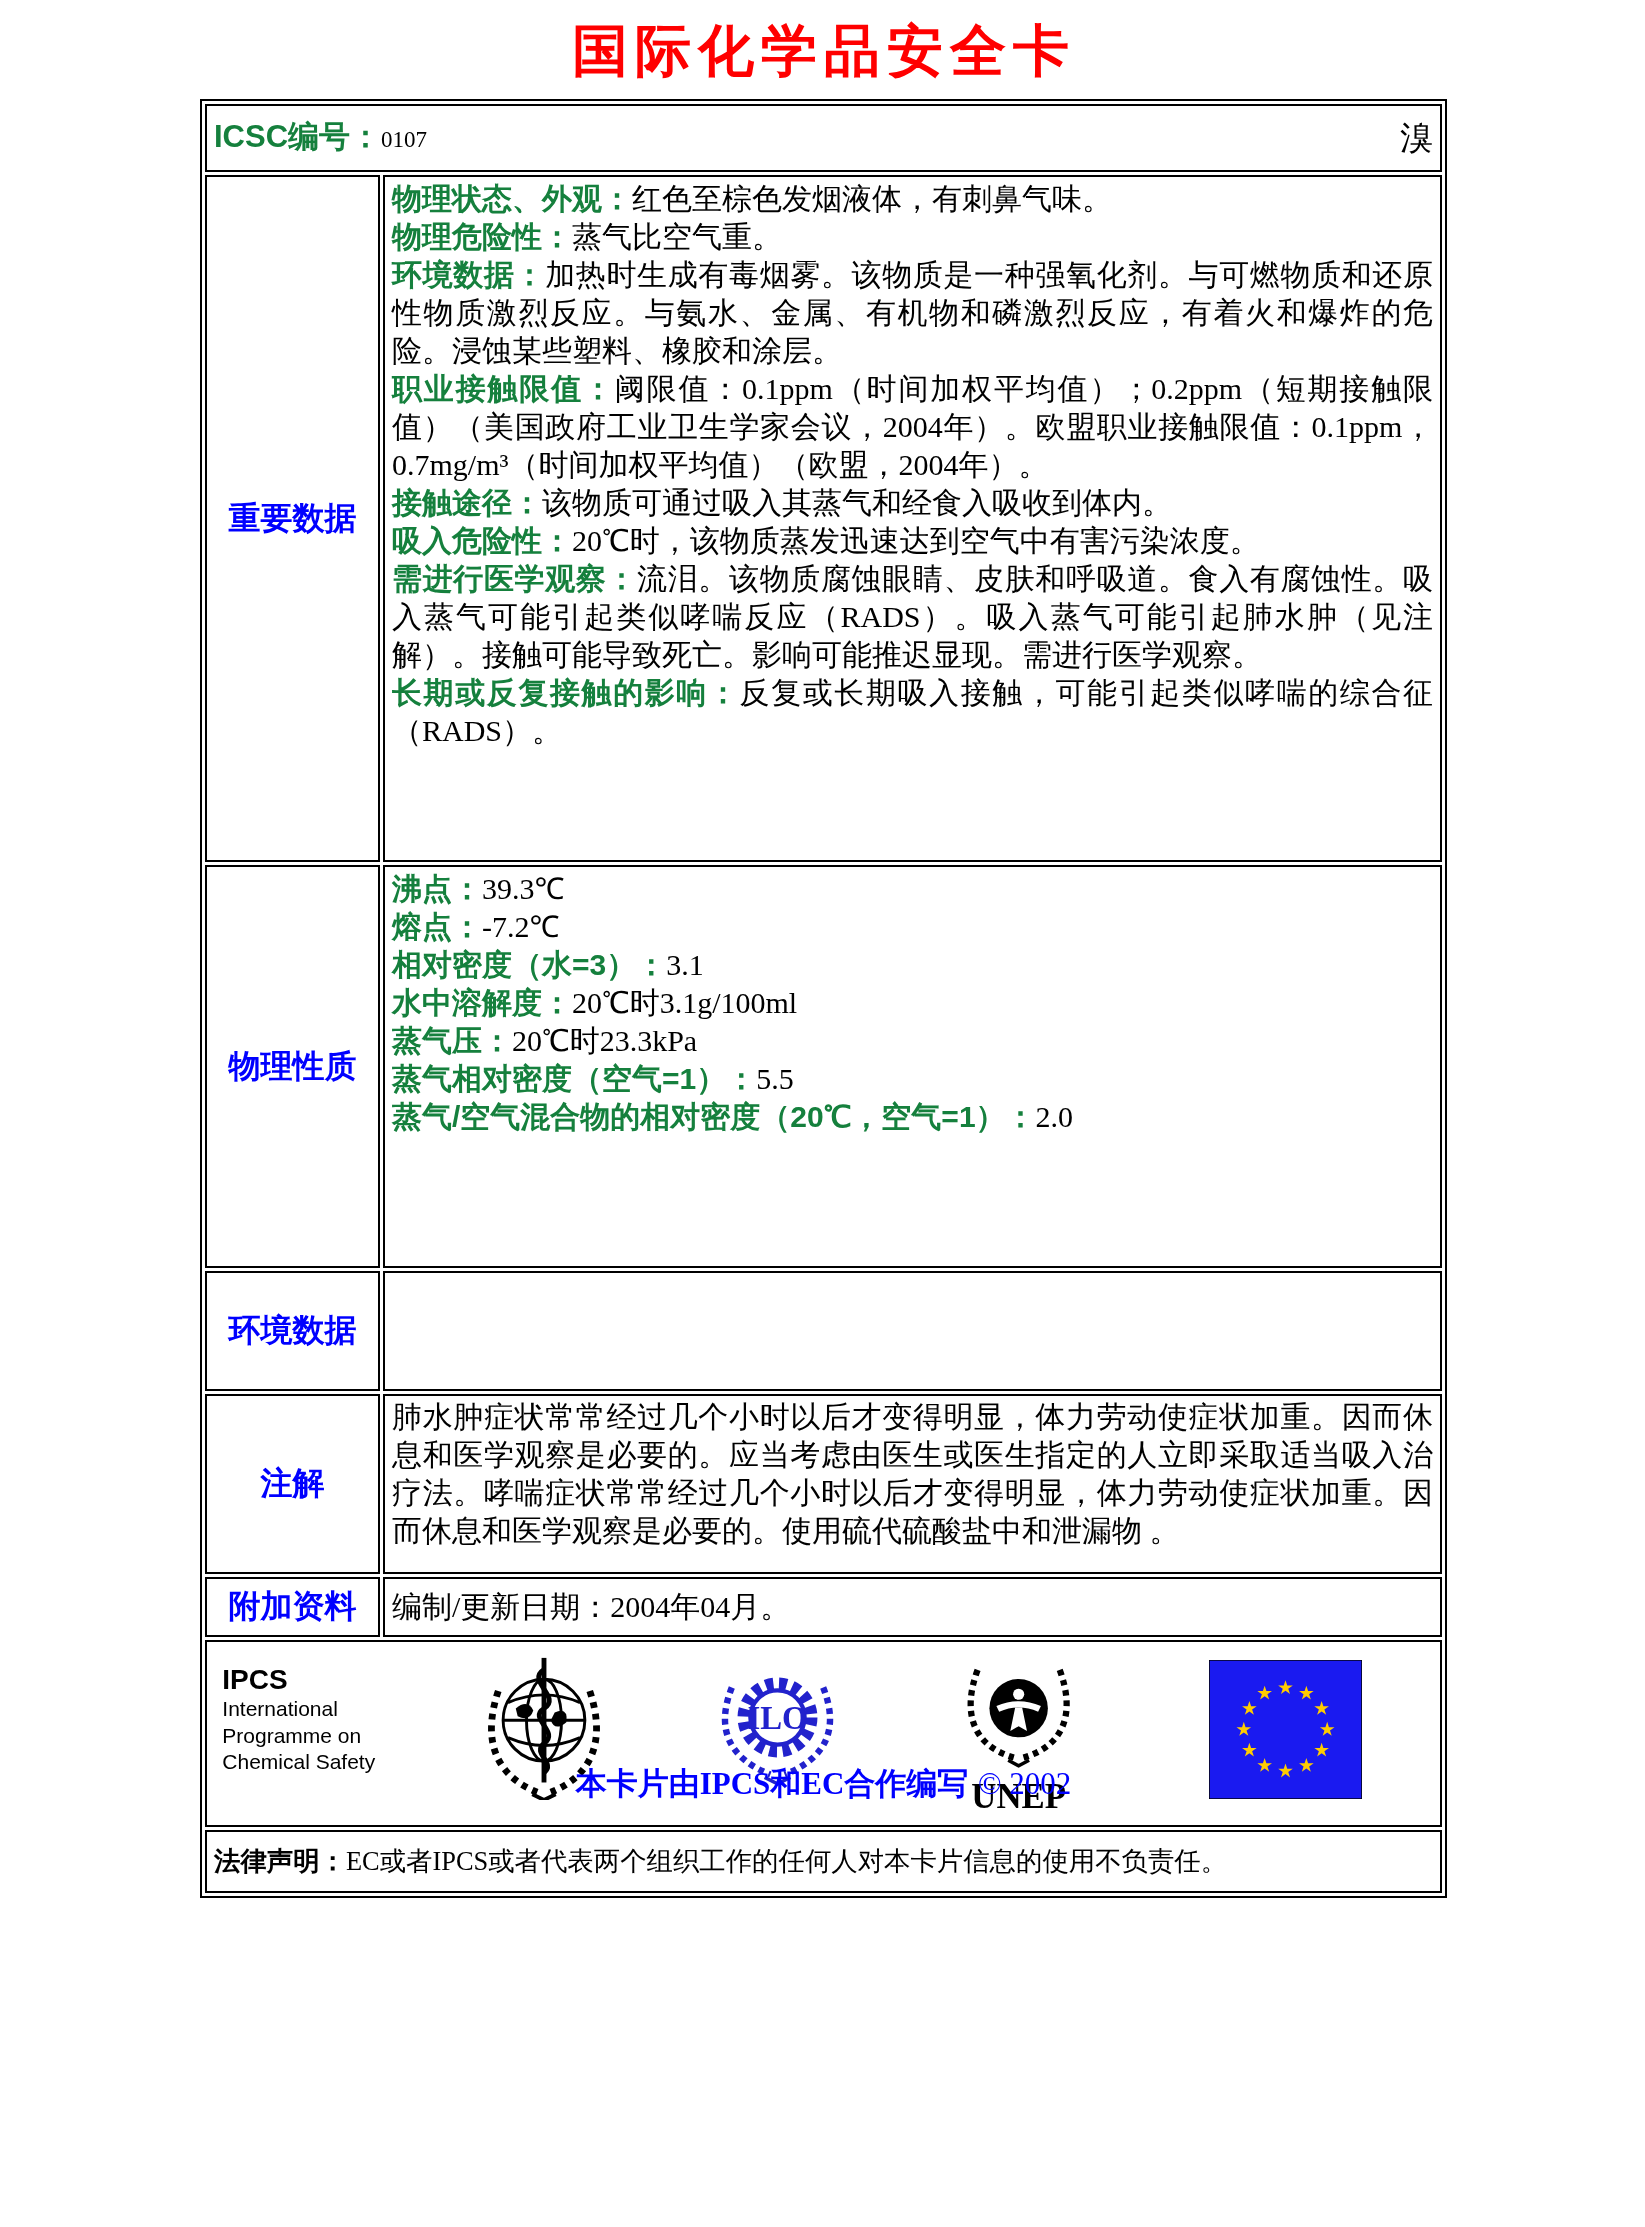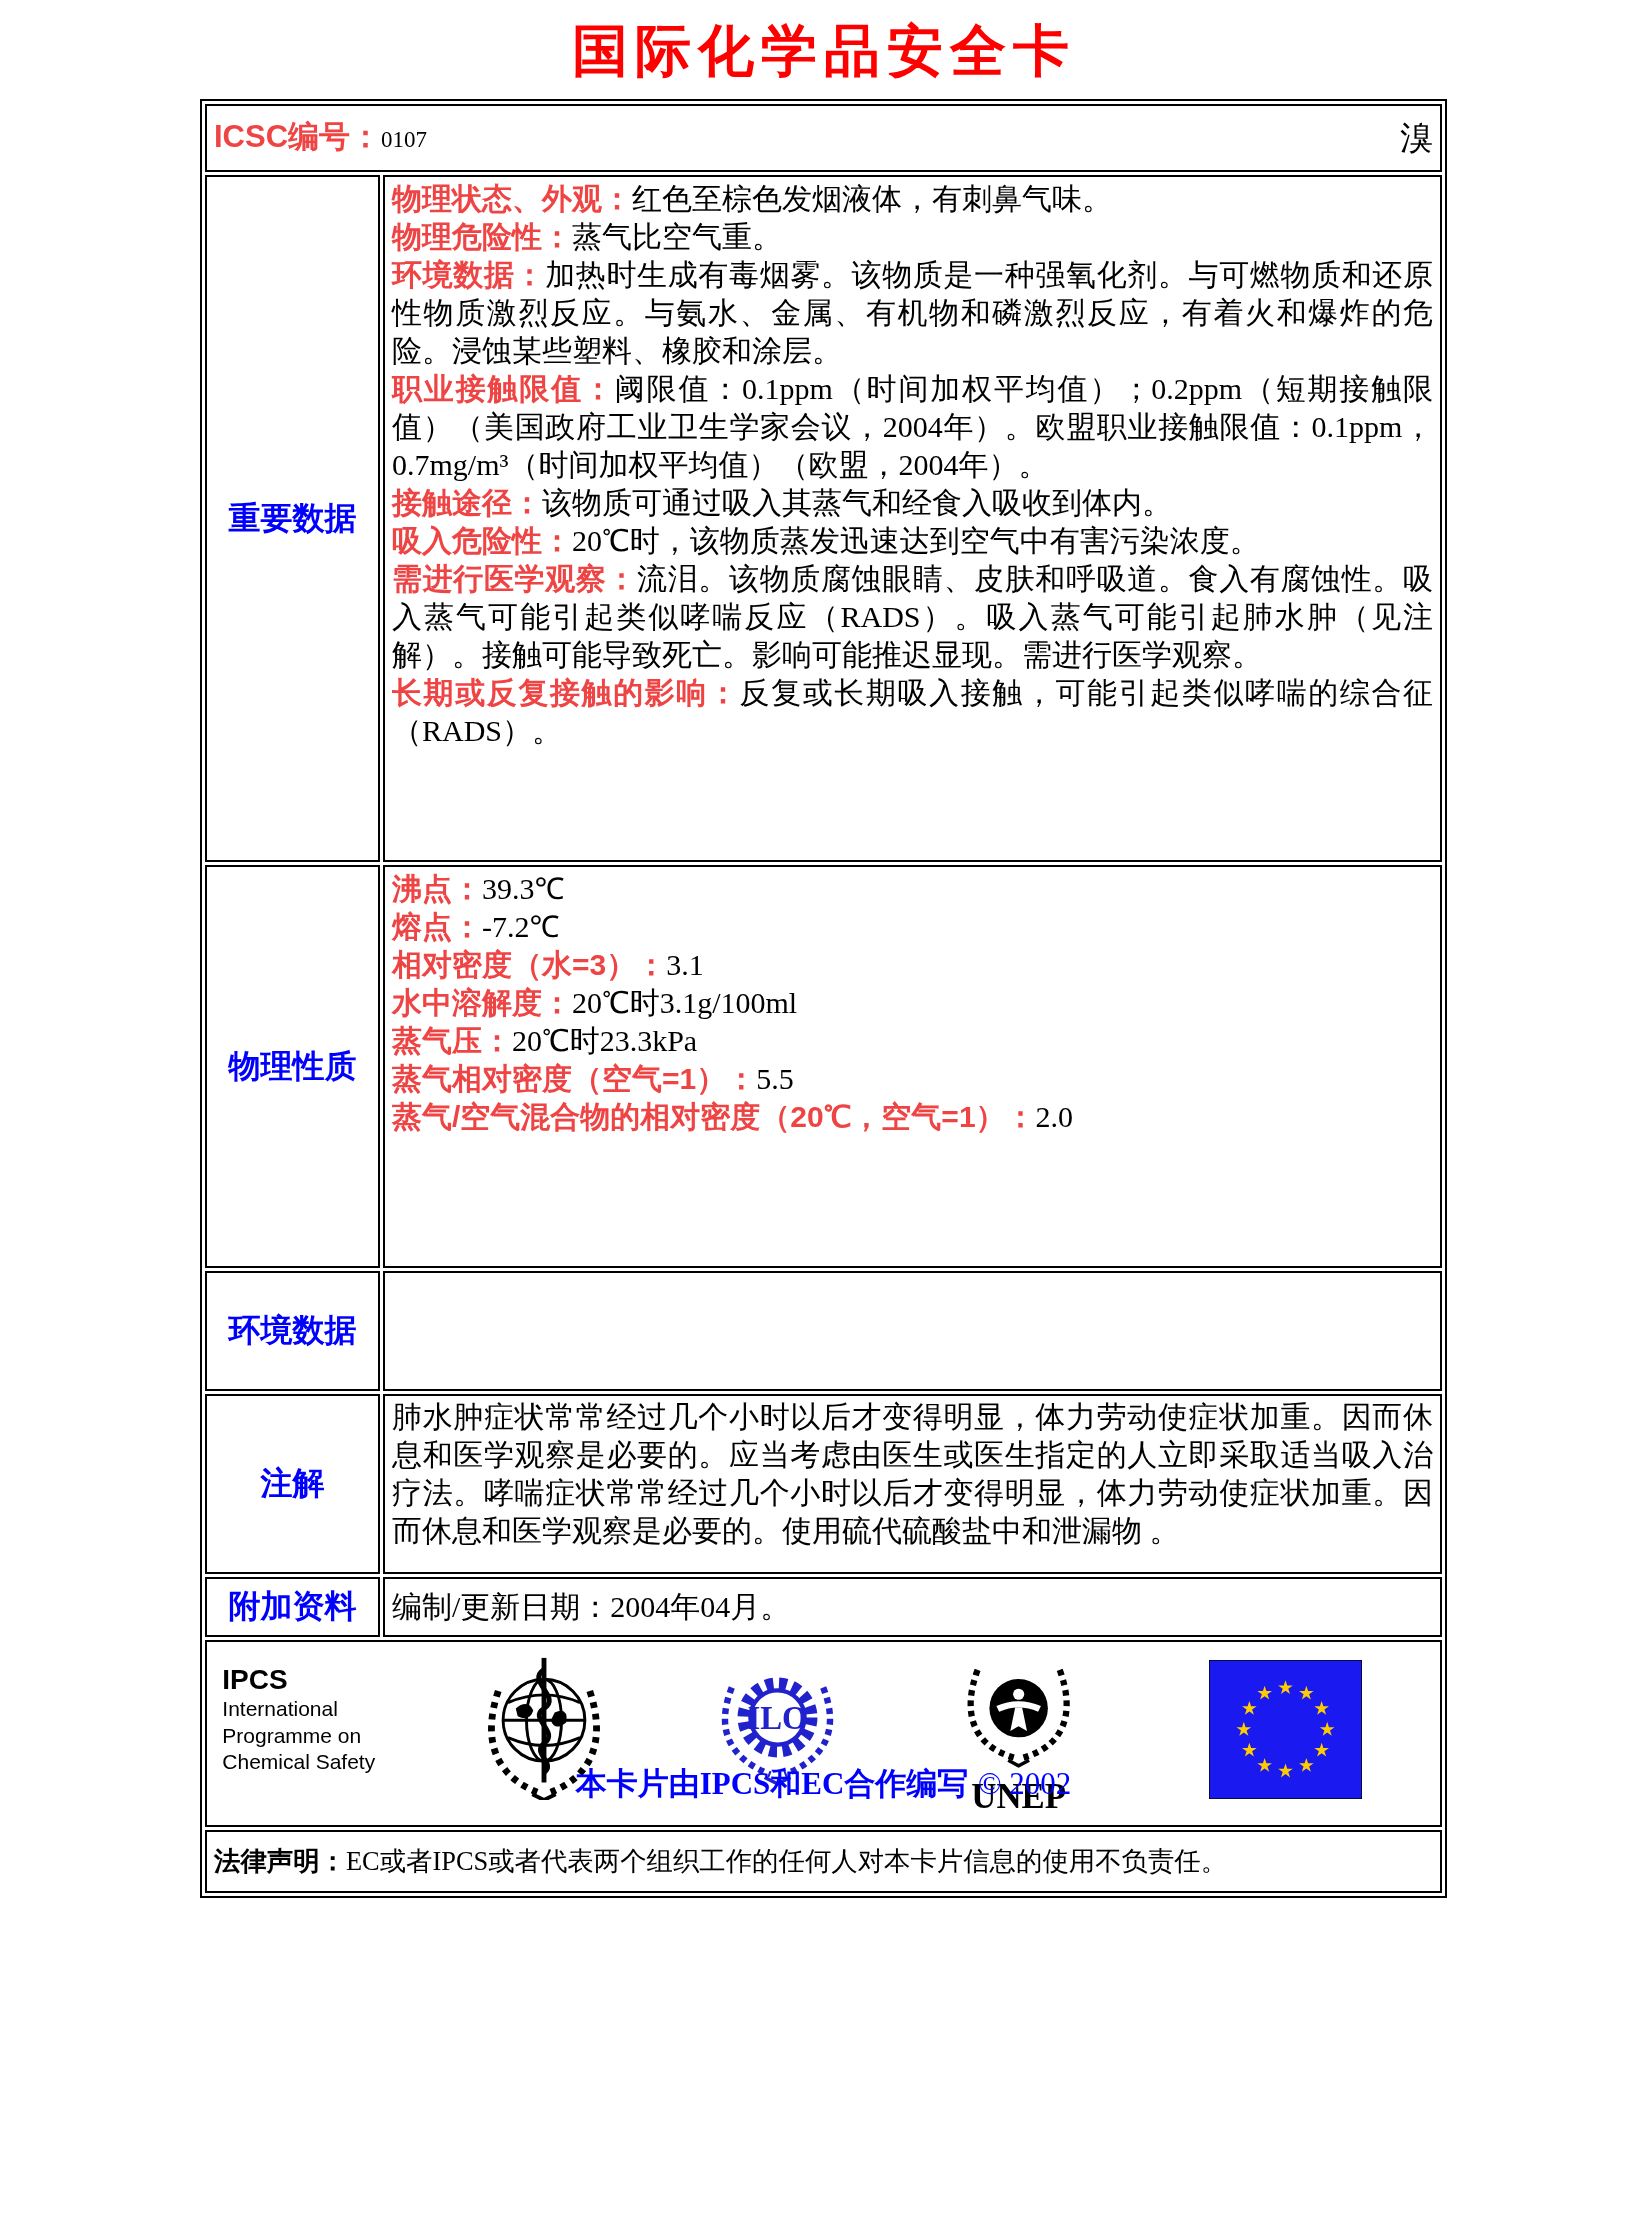--- a/index.html
+++ b/index.html
@@ -7,21 +7,21 @@
   .page{position:relative;width:1613px;height:2227px;overflow:hidden;}
   .title{width:1244px;margin:21px 0 16.7px 202px;text-align:center;
          font-size:56px;font-weight:bold;color:#ff0000;letter-spacing:7px;line-height:1.1;}
   table.card{margin-left:200px;width:1247px;border:2.8px solid #000;border-spacing:3.5px;
              border-collapse:separate;table-layout:fixed;}
   td{border:2.1px solid #000;padding:2.8px 7px;vertical-align:top;background:#fff;}
   col.c1{width:175px;}
   .label-cell{text-align:center;vertical-align:middle;color:#0000ff;
               font-family:"Liberation Sans",sans-serif;font-weight:bold;font-size:32px;}
   .content-cell{font-size:30px;line-height:38px;text-align:justify;}
-  .fld{color:#ef4444;font-weight:bold;font-family:"Liberation Sans",sans-serif;}
+  .fld{color:#15803d;font-weight:bold;font-family:"Liberation Sans",sans-serif;}
   .r-header td{height:58px;vertical-align:middle;font-size:31px;}
   .hdr-left .fld{font-size:31px;}
   .hdr-num{font-family:Liberation Serif, serif;font-size:23px;}
   .hdr-right{float:right;font-size:33px;}
   .r-important .content-cell{height:678px;}
   .r-physical .content-cell{height:393px;}
   .r-env .content-cell{height:110px;}
   .r-notes .content-cell{height:171px;}
   .r-extra td{height:50px;vertical-align:middle;}
   .r-extra .content-cell{height:50px;}

